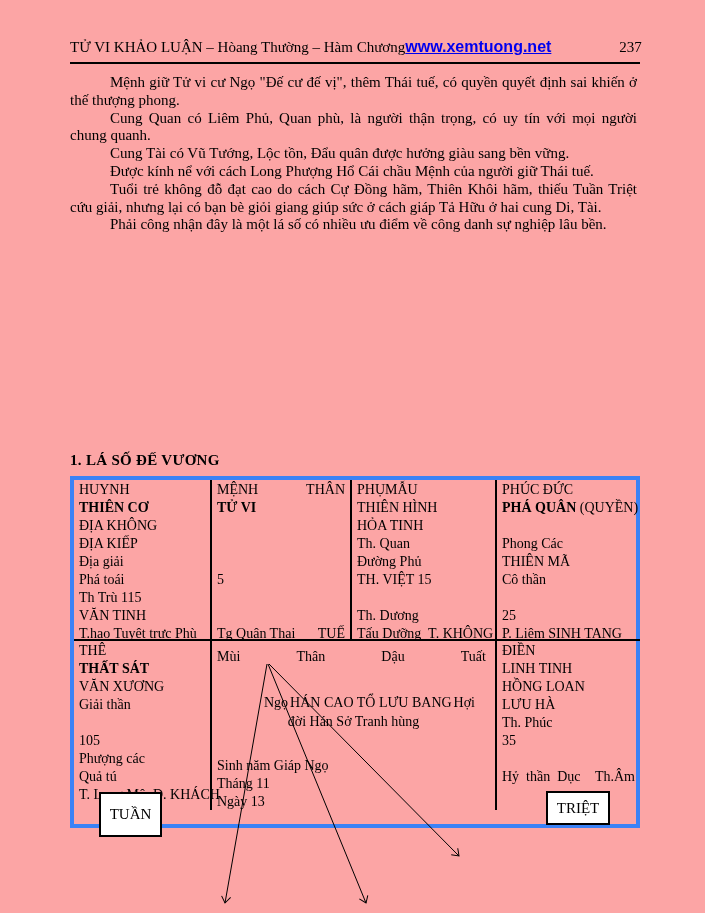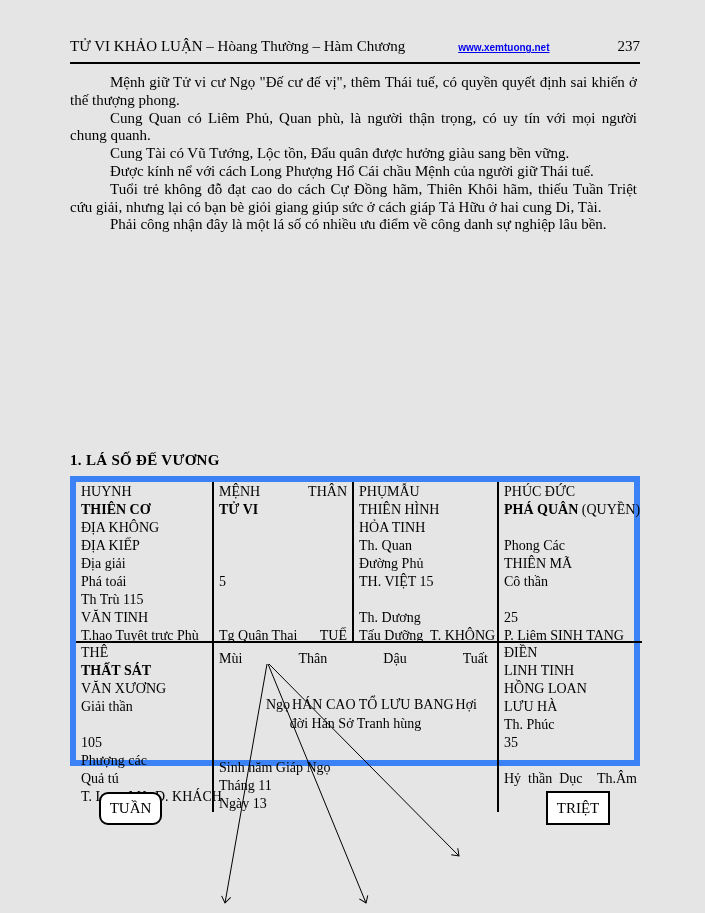--- a/index.html
+++ b/index.html
@@ -1,53 +1,53 @@
 <!DOCTYPE html>
 <html><head>
 <meta charset="utf-8">
 <style>
   html,body{margin:0;padding:0;background:#fff;}
-  .page{position:relative;width:705px;height:913px;background:#e5e5e5;overflow:hidden;
+  .page{position:relative;width:705px;height:913px;background:#fca5a5;overflow:hidden;
         font-family:"Liberation Serif","DejaVu Serif",serif;color:#000;text-decoration:underline;}
   
   .header{position:absolute;top:38px;left:70px;width:570px;display:flex;align-items:baseline;}
   .header .title{font-size:15px;white-space:nowrap;}
   .header .right{margin-left:auto;display:flex;align-items:baseline;}
   .header a.site{font-family:"Liberation Sans","DejaVu Sans",sans-serif;font-weight:bold;
-        font-size:10px;color:#0000ee;text-decoration:underline;cursor:pointer;}
+        font-size:16px;color:#0000ee;text-decoration:underline;cursor:pointer;}
   .header .pagenum{font-size:15px;margin-left:68px;}
   .hr{position:absolute;top:62px;left:70px;width:570px;border-top:2px solid #000;}
   
   .bodytext{position:absolute;top:74px;left:70px;width:567px;font-size:15px;line-height:17.8px;
         text-align:justify;}
   .bodytext p{margin:0;text-indent:40px;}
   
   .sec-title{position:absolute;top:452px;left:70px;font-size:15px;font-weight:bold;letter-spacing:.3px;}
   
-  .htable{position:absolute;top:476px;left:70px;width:570px;height:290px;border:6px solid #3b82f6;
+  .htable{position:absolute;top:476px;left:70px;width:570px;height:352px;border:4px solid #3b82f6;
         box-sizing:border-box;display:grid;grid-template-columns:138px 140px 145px 143px;
         grid-template-rows:161px 169px;font-size:14px;}
   .cell{box-sizing:border-box;padding:1px 5px 0 5px;overflow:visible;position:relative;}
   .cell.br{border-right:2px solid #000;}
   .cell.bb{border-bottom:2px solid #000;}
   .cl{height:18px;line-height:18px;white-space:pre;}
   .cl.split{display:flex;justify-content:space-between;}
   .b{font-weight:bold;}
   
   .center-cell{grid-column:2/4;position:relative;padding:0;}
   .spread{position:absolute;top:8px;left:5px;right:9px;display:flex;justify-content:space-between;
         line-height:16px;}
   .titlerow{position:absolute;top:54px;left:8px;right:20px;display:flex;align-items:baseline;line-height:16px;margin-left:44px;}
   .titlerow .mid{flex:1;text-align:center;}
   .subtitle{position:absolute;top:73px;left:0;right:0;text-align:center;line-height:16px;}
   .birth{position:absolute;top:116px;left:5px;line-height:18px;}
   
   .box{position:absolute;border:2px solid #000;background:#fff;box-sizing:border-box;
         display:flex;align-items:center;justify-content:center;font-size:15px;z-index:6;}
-  .box.tuan{left:99px;top:792px;width:63px;height:33px;border-radius:9px;}
+  .box.tuan{left:99px;top:792px;width:63px;height:45px;}
   .box.triet{left:546px;top:791px;width:64px;height:34px;}
   
   .arrows{position:absolute;left:0;top:0;width:705px;height:913px;z-index:7;pointer-events:none;}
 </style>
 </head>
 <body>
 
 <div class="page">
 
   <div class="header">

